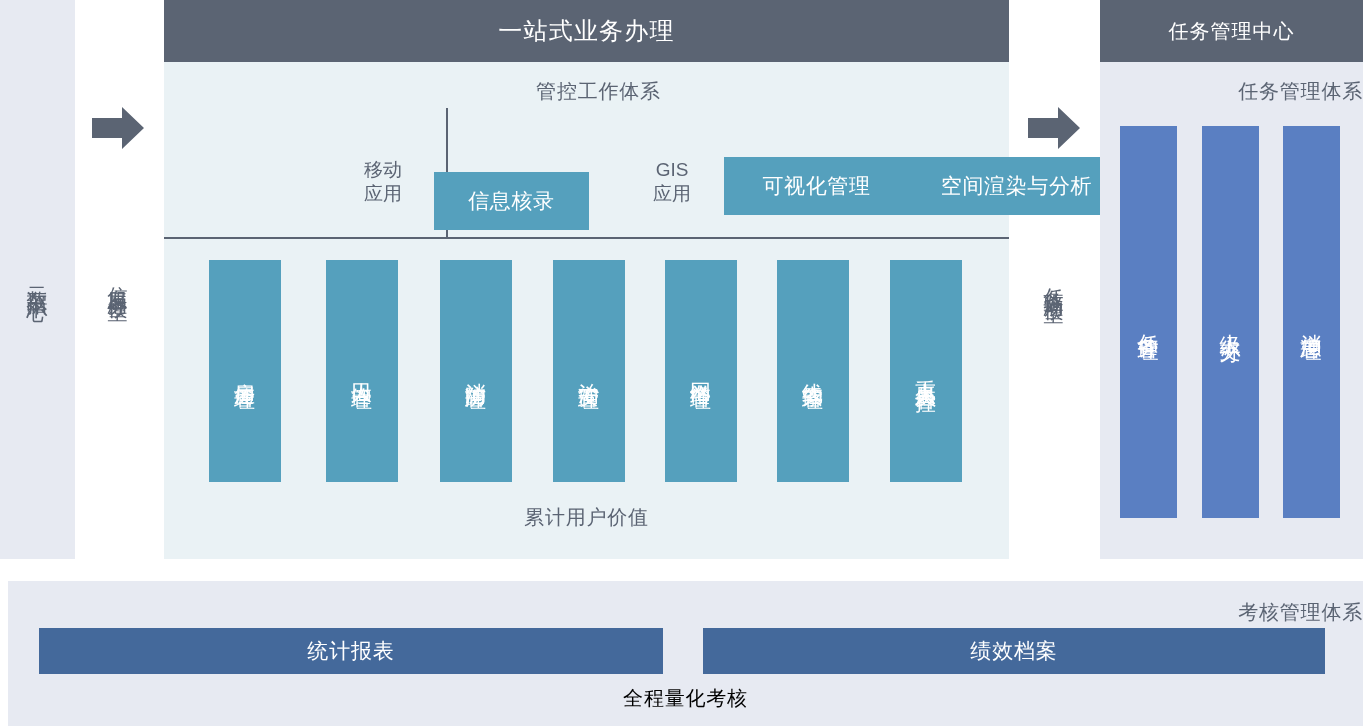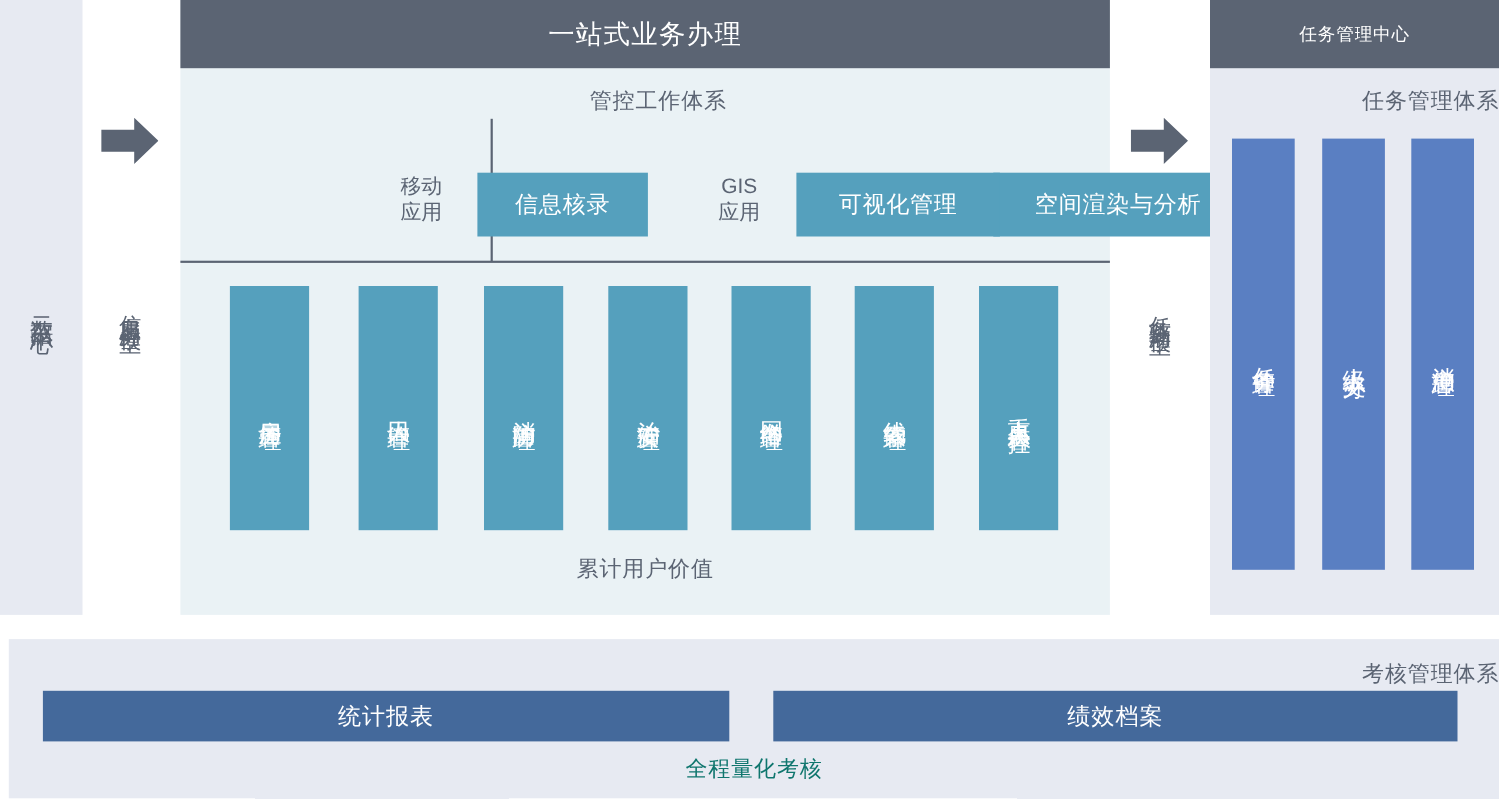--- a/index.html
+++ b/index.html
@@ -157,21 +157,21 @@
     left: 1100px; top: 0;
     width: 263px; height: 559px;
     background: #e7eaf2;
   }
   #task-header {
     position: absolute;
     left: 0; top: 0;
     width: 263px; height: 62px;
     background: #5b6473;
     color: #ffffff;
-    font-size: 16px;
+    font-size: 20px;
     letter-spacing: 0.05em;
   }
   #task-subtitle {
     position: absolute;
     left: 0; top: 78px;
     width: 263px;
     text-align: right;
     color: #5b6473;
     font-size: 20px;
     letter-spacing: 0.04em;
@@ -209,21 +209,21 @@
     background: #44699b;
     color: #ffffff;
     font-size: 21px;
     letter-spacing: 0.04em;
   }
   #assess-footnote {
     position: absolute;
     left: 0; top: 104px;
     width: 1355px;
     text-align: center;
-    color: #0f766e;
+    color: #000000;
     font-size: 20px;
     letter-spacing: 0.04em;
   }
 </style>
 </head>
 <body>
 
 <div id="stage">
 
   <div id="cloud-column">
@@ -253,21 +253,21 @@
     <div class="app-group-label" style="left:186px; top:158px; width:66px;">
       <div>移动</div>
       <div>应用</div>
     </div>
 
     <div class="app-group-label" style="left:478px; top:158px; width:60px;">
       <div>GIS</div>
       <div>应用</div>
     </div>
 
-    <div class="app-chip center-both" style="left:270px; top:157px; width:155px; height:58px;">
+    <div class="app-chip center-both" style="left:270px; top:172px; width:155px; height:58px;">
       <span>信息核录</span>
     </div>
     <div class="app-chip center-both" style="left:739px; top:157px; width:227px; height:58px;">
       <span>空间渲染与分析</span>
     </div>
     <div class="app-chip center-both" style="left:560px; top:157px; width:185px; height:58px;">
       <span>可视化管理</span>
     </div>
 
     <div class="module-col center-both" style="left:45px;">

